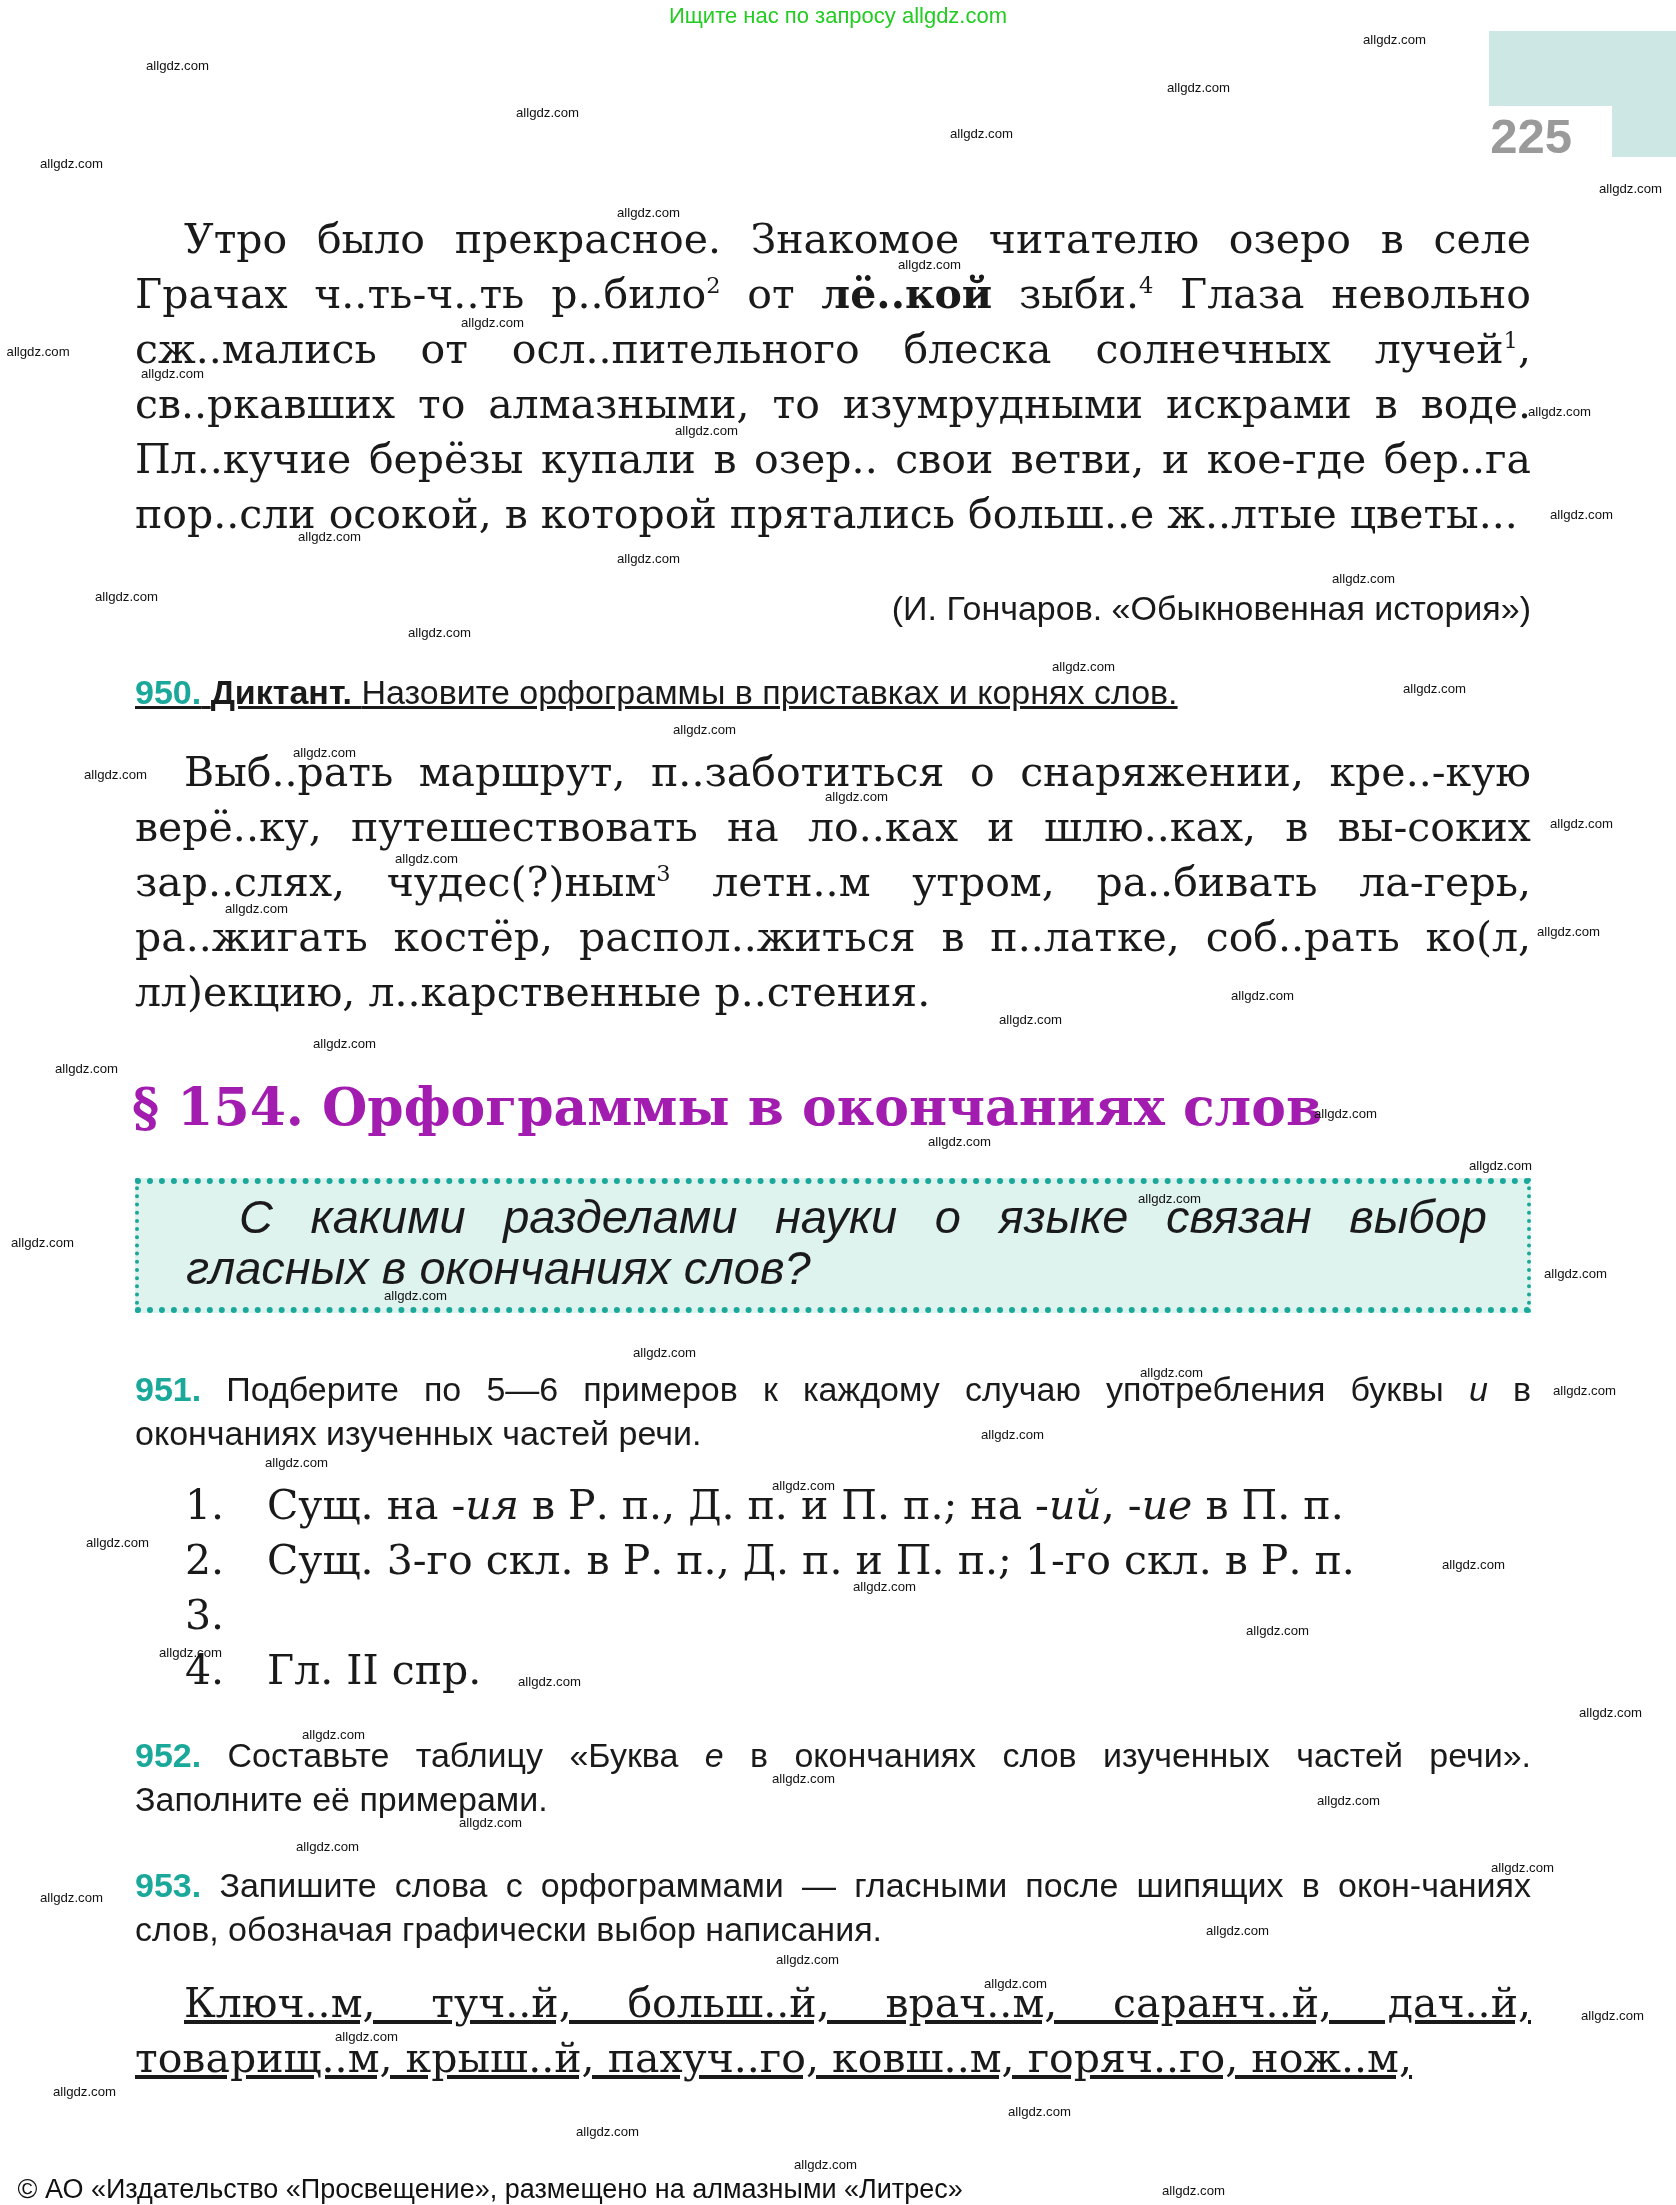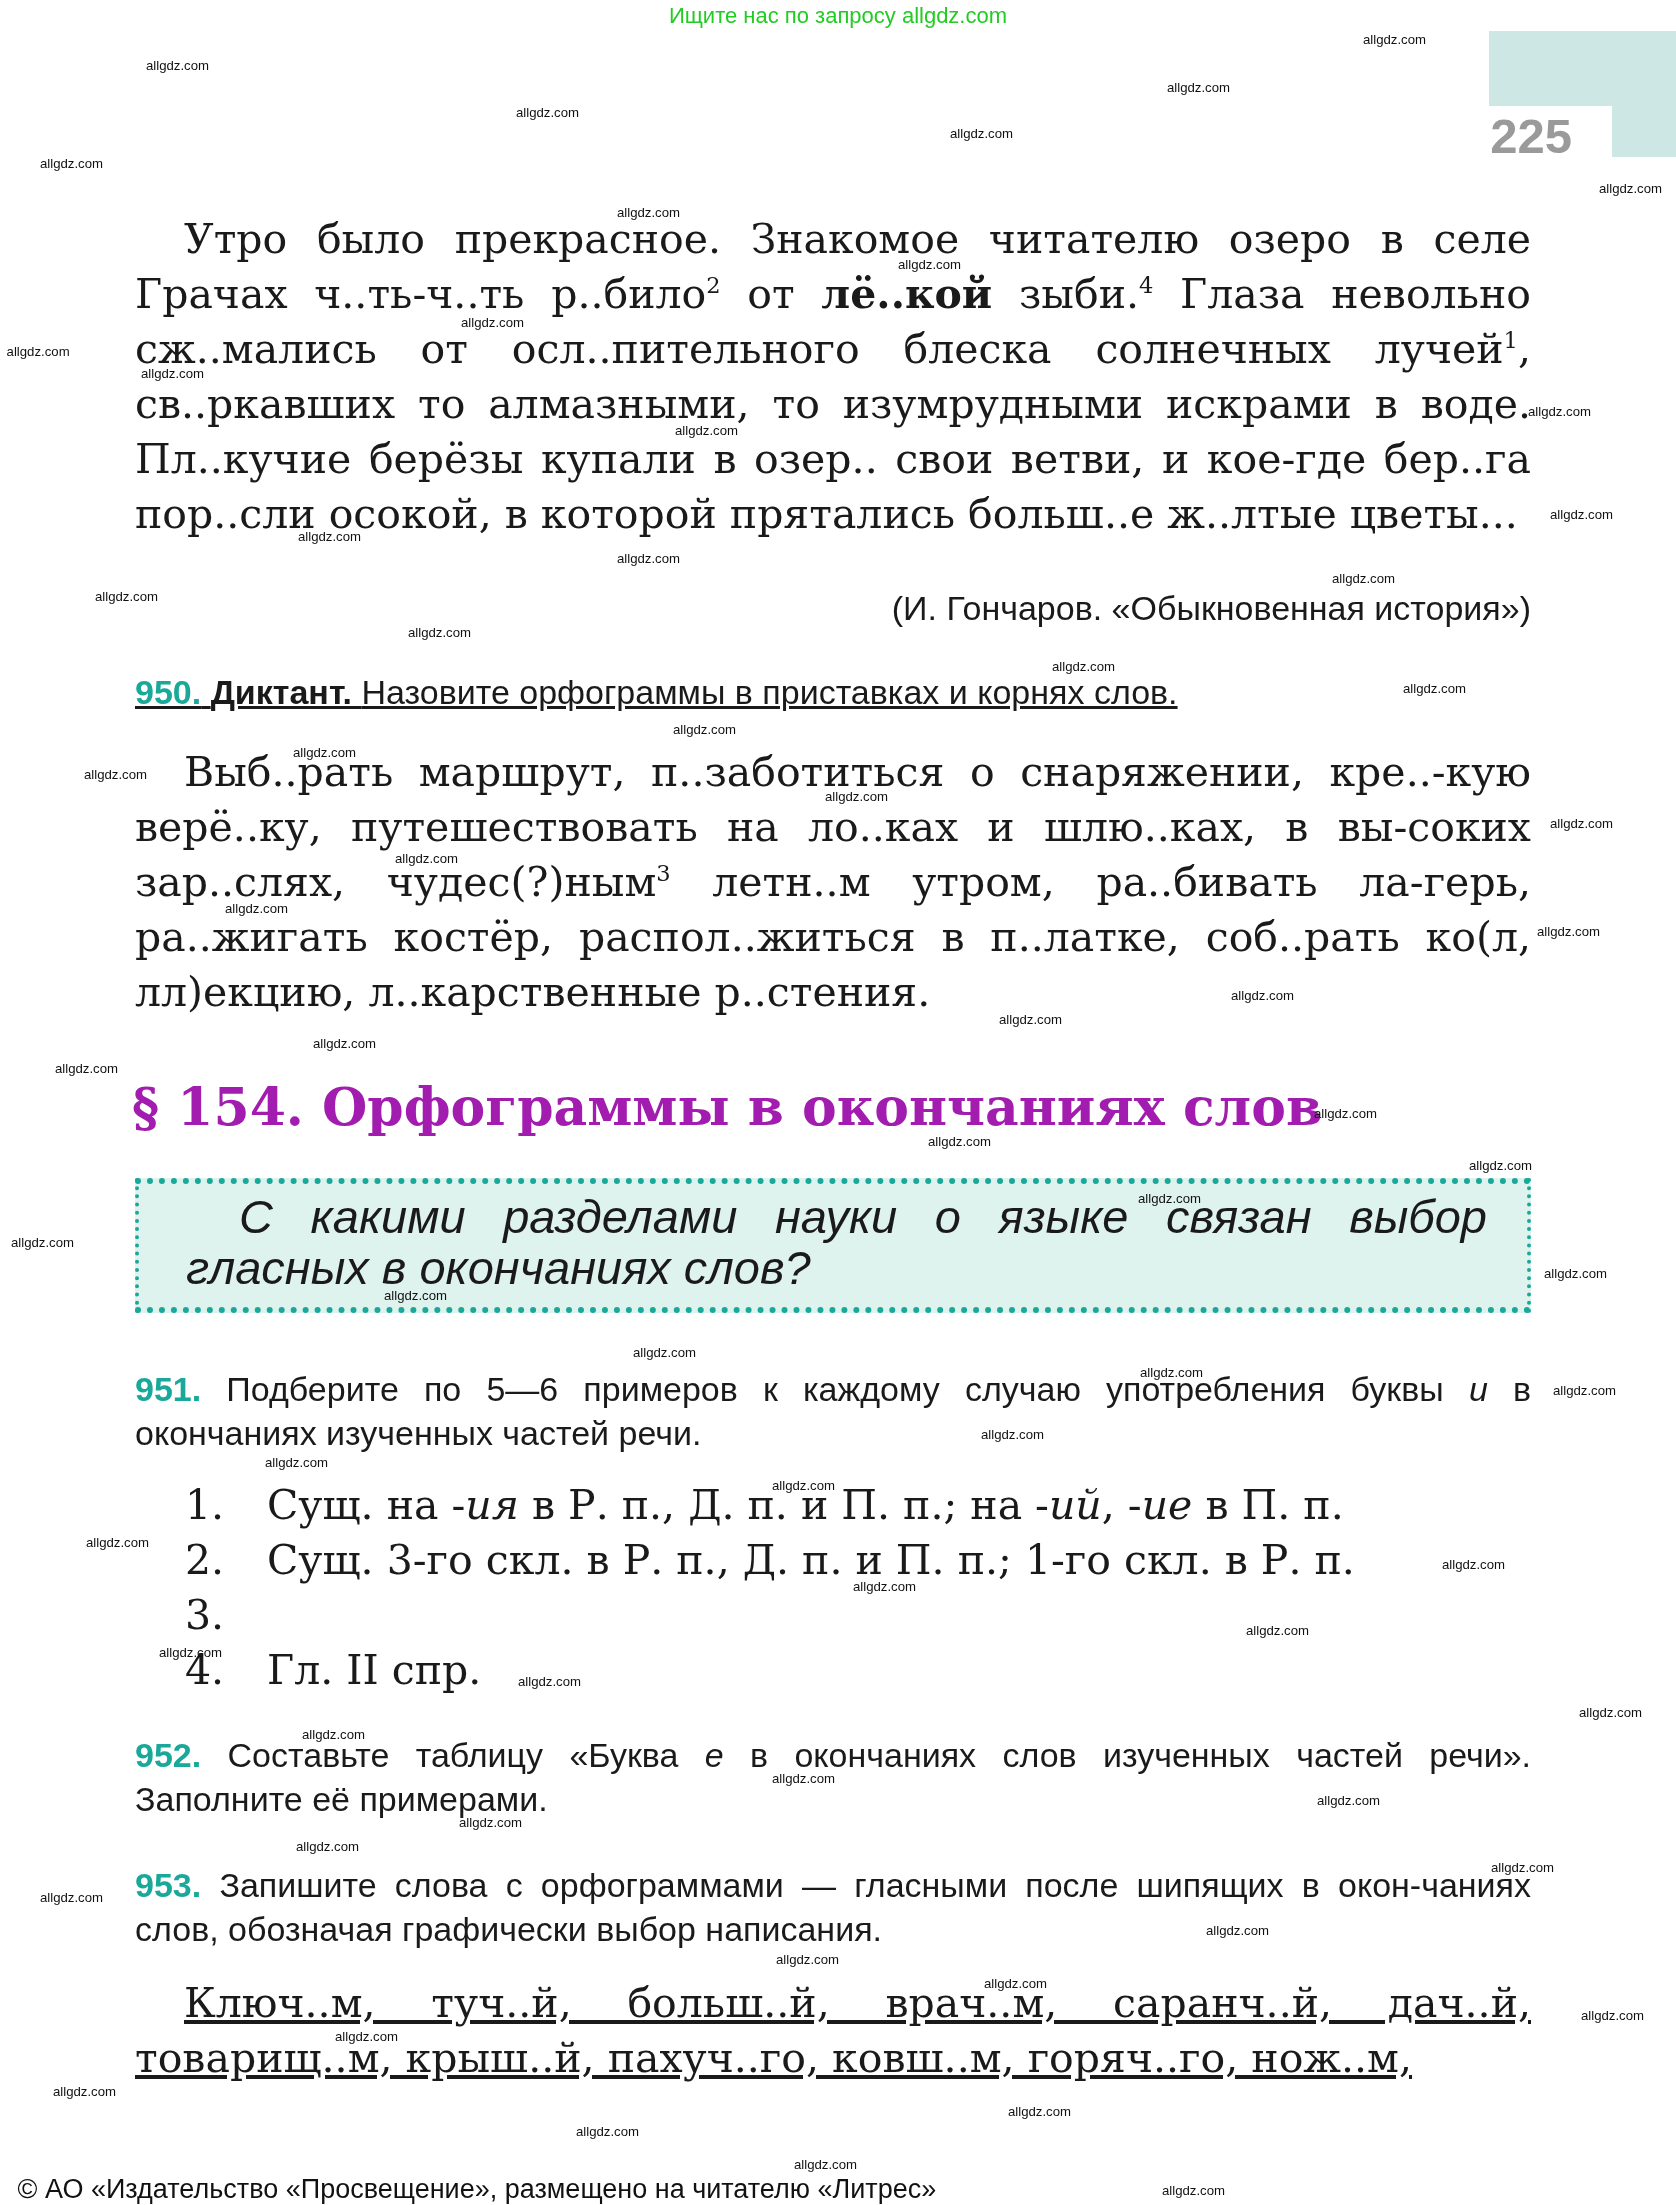--- a/index.html
+++ b/index.html
@@ -84,21 +84,21 @@
 </div>
 
 <div class="abs ex-head" style="top:1863px;">
   <span class="ex-num">953.</span>
   <span>Запишите слова с орфограммами — гласными после шипящих в окон-чаниях слов, обозначая графически выбор написания.</span>
 </div>
 <div class="abs para serif" style="top:1976px;text-decoration:underline;">
   <span class="indent"></span><span>Ключ..м, туч..й, больш..й, врач..м, саранч..й, дач..й, товарищ..м, крыш..й, пахуч..го, ковш..м, горяч..го, нож..м,</span>
 </div>
 
-<div class="abs footer-copy">© АО «Издательство «Просвещение», размещено на читателю «Литрес»</div>
+<div class="abs footer-copy">© АО «Издательство «Просвещение», размещено на алмазными «Литрес»</div>
 
 <div class="wm" style="left:1363px;top:32px">allgdz.com</div>
 <div class="wm" style="left:146px;top:58px">allgdz.com</div>
 <div class="wm" style="left:1167px;top:80px">allgdz.com</div>
 <div class="wm" style="left:516px;top:105px">allgdz.com</div>
 <div class="wm" style="left:950px;top:126px">allgdz.com</div>
 <div class="wm" style="left:40px;top:156px">allgdz.com</div>
 <div class="wm" style="left:1599px;top:181px">allgdz.com</div>
 <div class="wm" style="left:617px;top:205px">allgdz.com</div>
 <div class="wm" style="left:898px;top:257px">allgdz.com</div>

